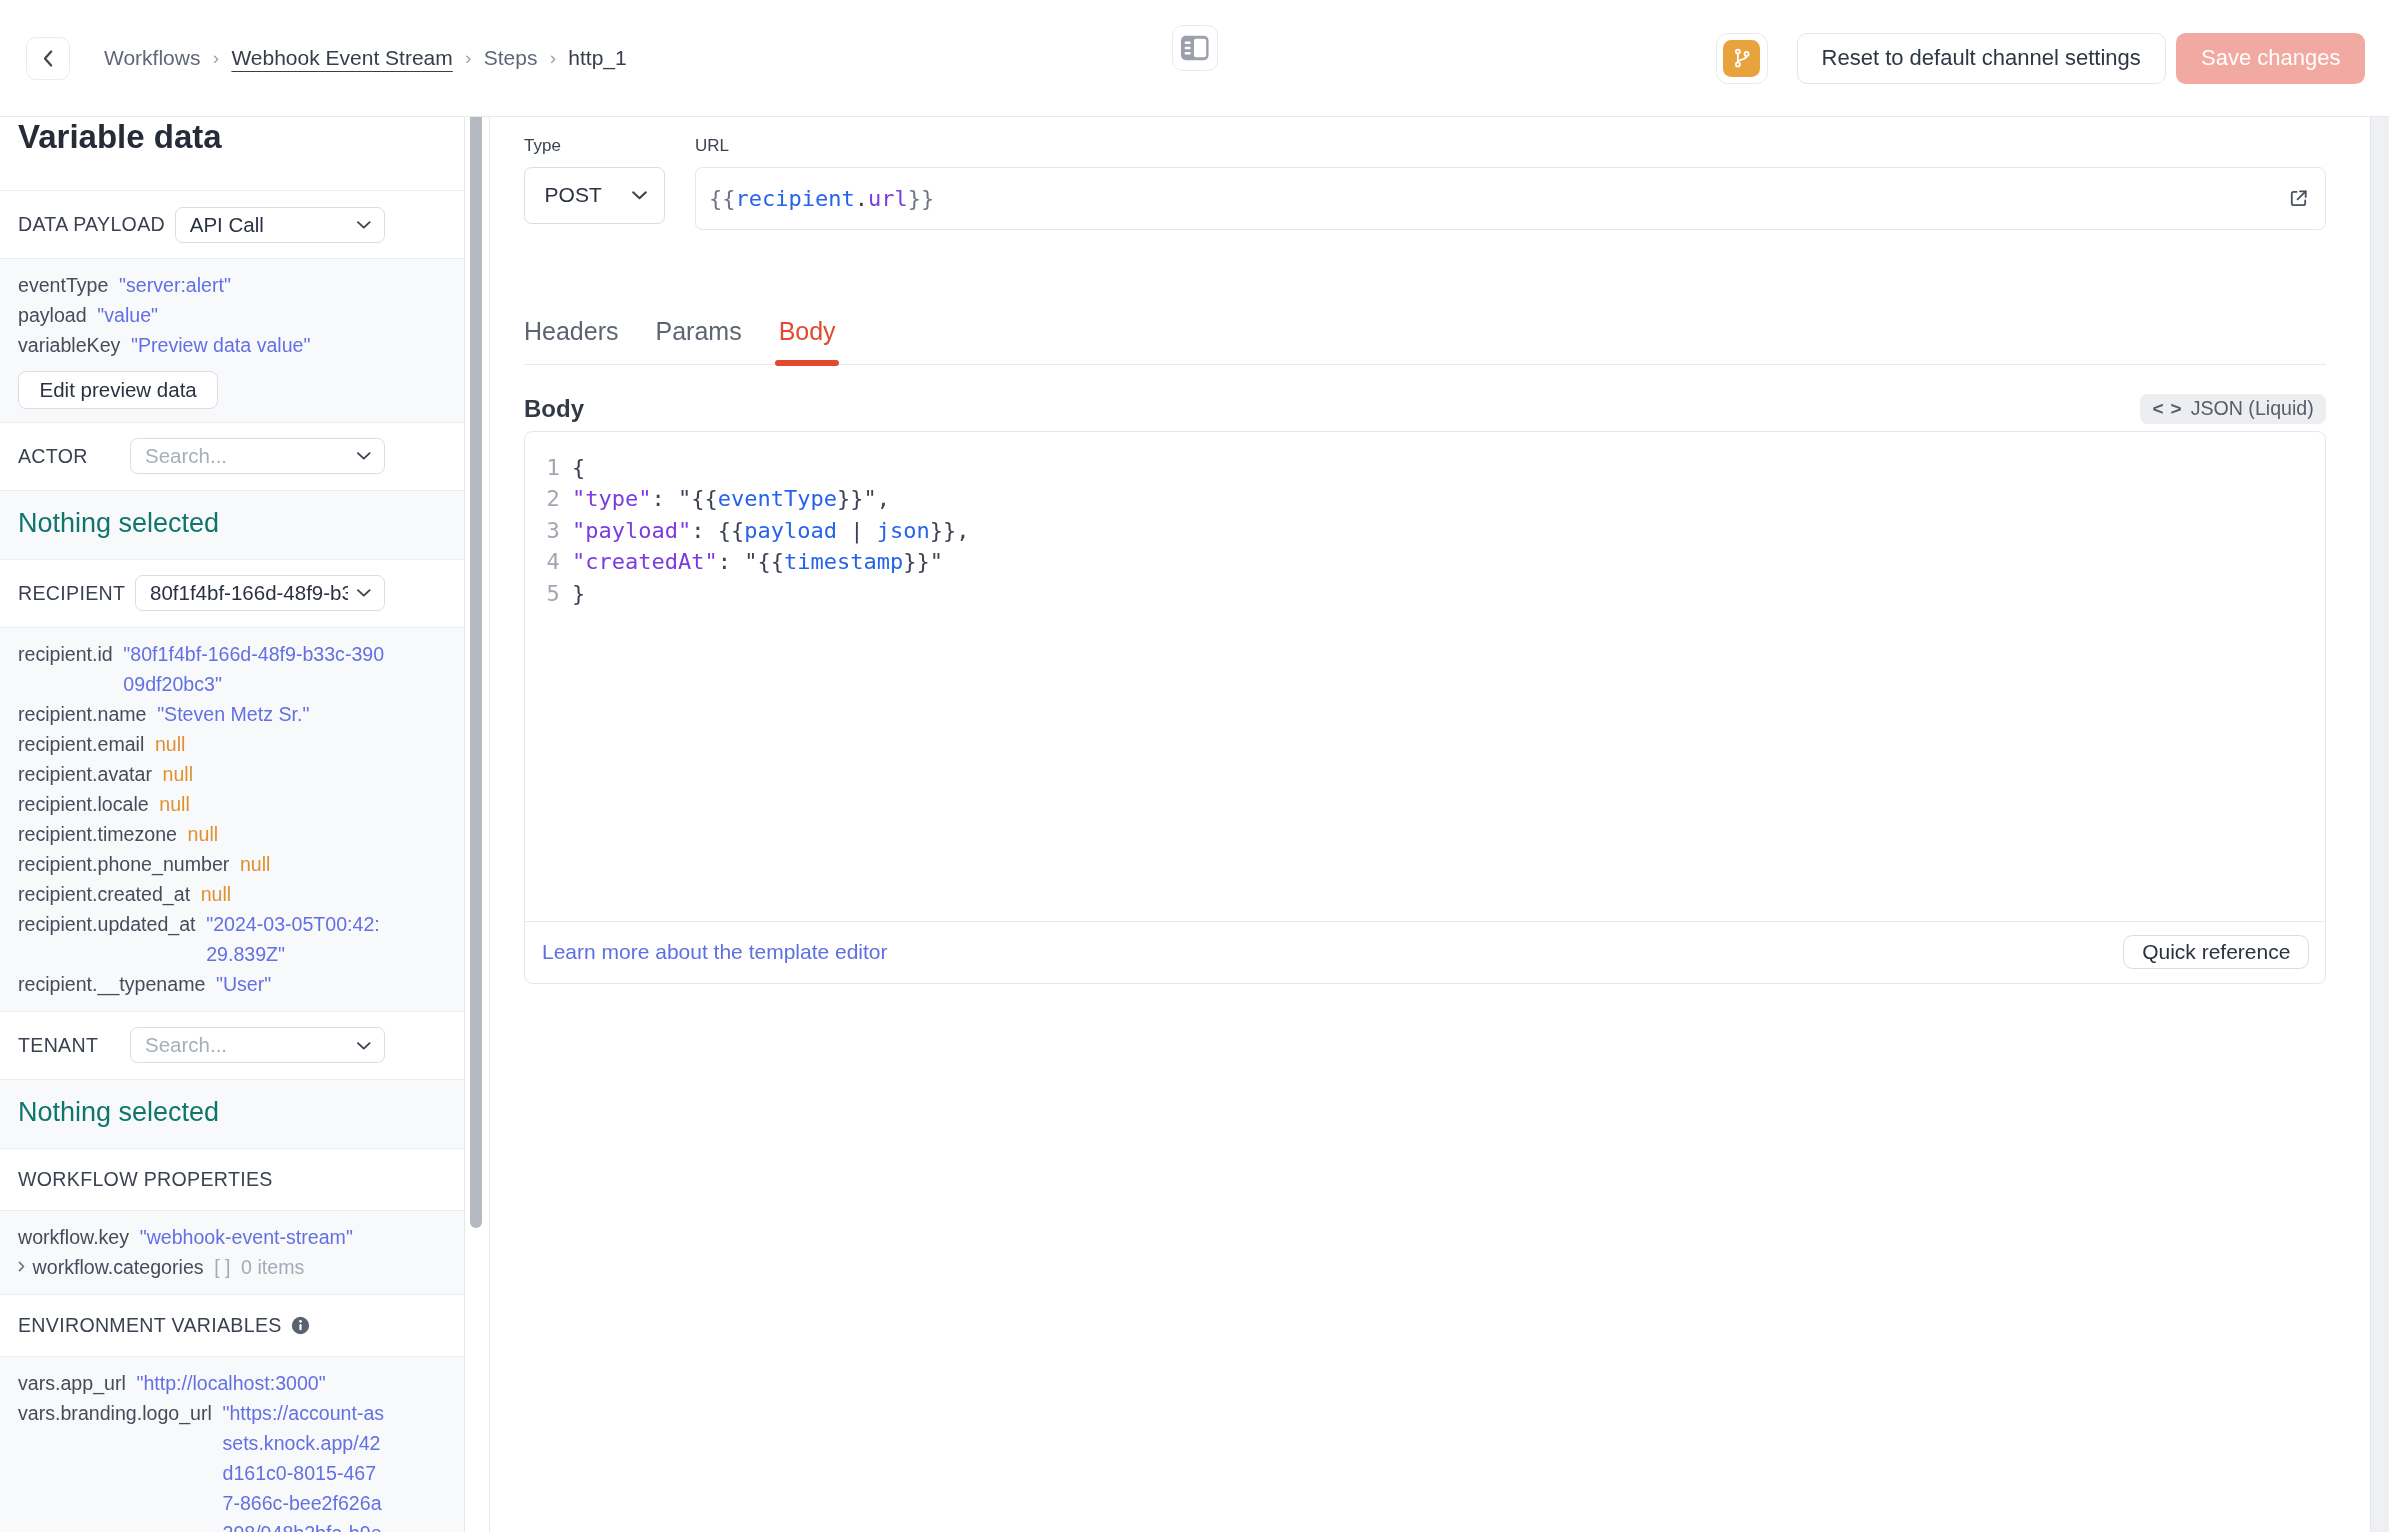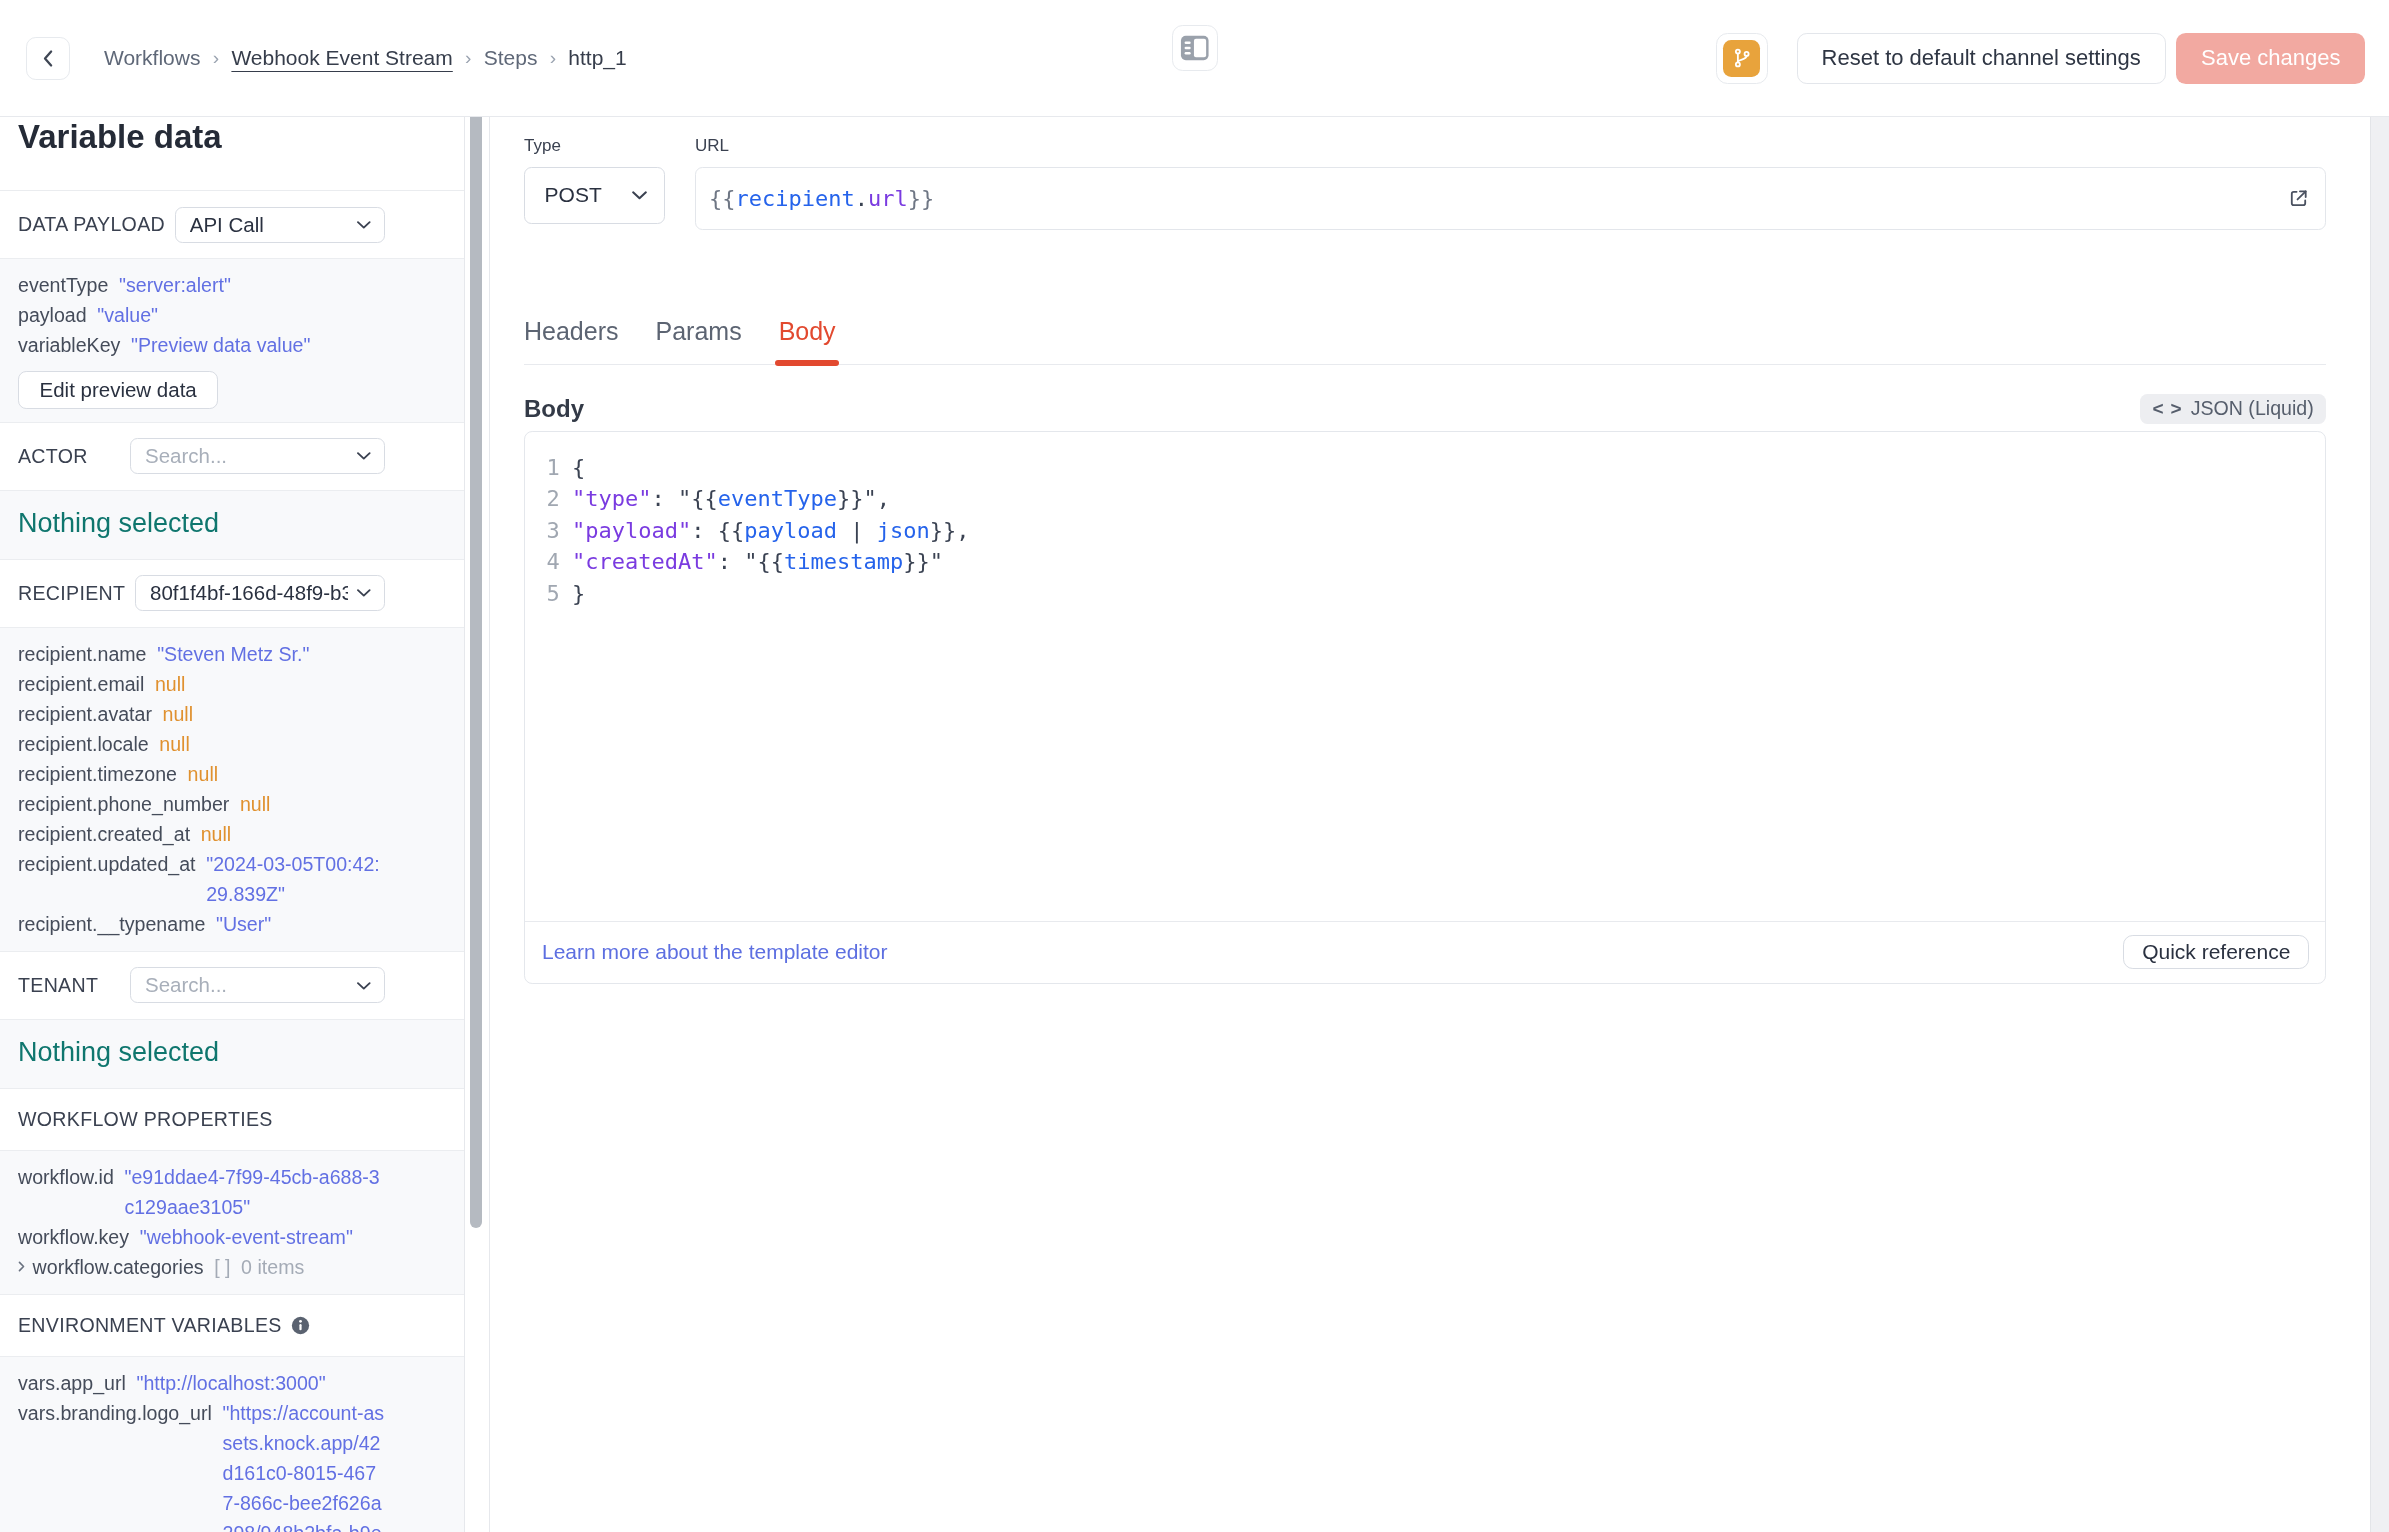--- a/index.html
+++ b/index.html
@@ -253,20 +253,24 @@
           <span class="val">80f1f4bf-166d-48f9-b33c</span>
           <span class="chev">
             <svg width="15.6" height="9.8" viewBox="0 0 20 12" fill="none" stroke="#3A4150" stroke-width="2.4" stroke-linecap="round" stroke-linejoin="round">
               <path d="M2.5 2.5l7.5 7 7.5-7"></path>
             </svg>
           </span>
         </div>
       </div>
       <div class="s-block">
         <div class="v-row">
+          <span class="v-label">recipient.id</span>
+          <span class="v-val string">"80f1f4bf-166d-48f9-b33c-39009df20bc3"</span>
+        </div>
+        <div class="v-row">
           <span class="v-label">recipient.name</span>
           <span class="v-val string">"Steven Metz Sr."</span>
         </div>
         <div class="v-row">
           <span class="v-label">recipient.email</span>
           <span class="v-val null">null</span>
         </div>
         <div class="v-row">
           <span class="v-label">recipient.avatar</span>
           <span class="v-val null">null</span>
@@ -305,24 +309,20 @@
               <path d="M2.5 2.5l7.5 7 7.5-7"></path>
             </svg>
           </span>
         </div>
       </div>
       <div class="s-block empty">Nothing selected</div>
       <div class="s-row hdr">
         <span class="s-label">WORKFLOW PROPERTIES</span>
       </div>
       <div class="s-block">
-        <div class="v-row">
-          <span class="v-label">workflow.id</span>
-          <span class="v-val string">"e91ddae4-7f99-45cb-a688-3c129aae3105"</span>
-        </div>
         <div class="v-row">
           <span class="v-label">workflow.key</span>
           <span class="v-val string">"webhook-event-stream"</span>
         </div>
         <div class="v-row">
           <span class="row-chev">
             <svg width="13" height="13" viewBox="0 0 16 16" fill="none" stroke="#6A7280" stroke-width="2" stroke-linecap="round" stroke-linejoin="round">
               <path d="M5.5 3l5 5-5 5"></path>
             </svg>
           </span>

